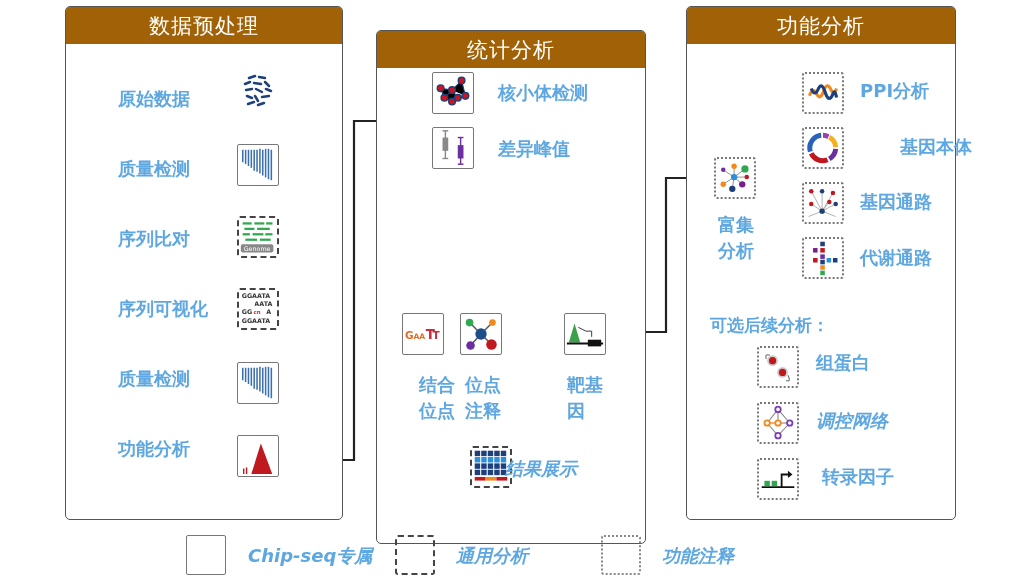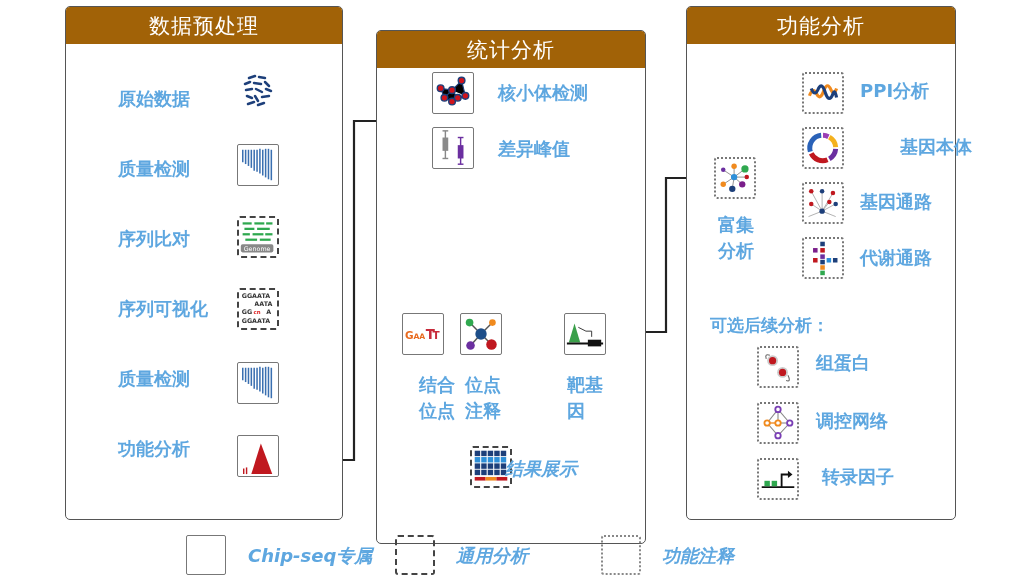--- a/index.html
+++ b/index.html
@@ -375,21 +375,21 @@
       <line x1="21" y1="21" x2="34" y2="21" stroke="#888" stroke-width="1.2"></line>
   <g fill="#fff" stroke-width="2">
         <circle cx="21" cy="6" r="3" stroke="#7a3fb5"></circle>
         <circle cx="34" cy="21" r="3" stroke="#7a3fb5"></circle>
         <circle cx="21" cy="35" r="3" stroke="#7a3fb5"></circle>
         <circle cx="9" cy="21" r="3" stroke="#f08a1e"></circle>
         <circle cx="21" cy="21" r="3" stroke="#f08a1e"></circle>
       </g>
     </svg>
 </div>
-<div class="lbl" style="left:816px;top:410px;">调控网络</div>
+<div class="lbl" style="left:816px;top:410px;font-style:italic;">调控网络</div>
 <div class="icon dotted" style="left:757px;top:458px;">
   <svg viewBox="0 0 42 42">
       <line x1="3" y1="30" x2="39" y2="30" stroke="#111" stroke-width="2"></line>
       <rect x="6" y="23" width="6" height="6" fill="#2fa84f"></rect>
       <rect x="14" y="23" width="6" height="6" fill="#2fa84f"></rect>
       <path d="M25,30 L25,16 L33,16" stroke="#111" stroke-width="2" fill="none"></path>
       <path d="M32,12 L37,16 L32,20 z" fill="#111"></path>
     </svg>
 </div>
 <div class="lbl" style="left:816px;top:466px;margin-left:6px;">转录因子</div>

